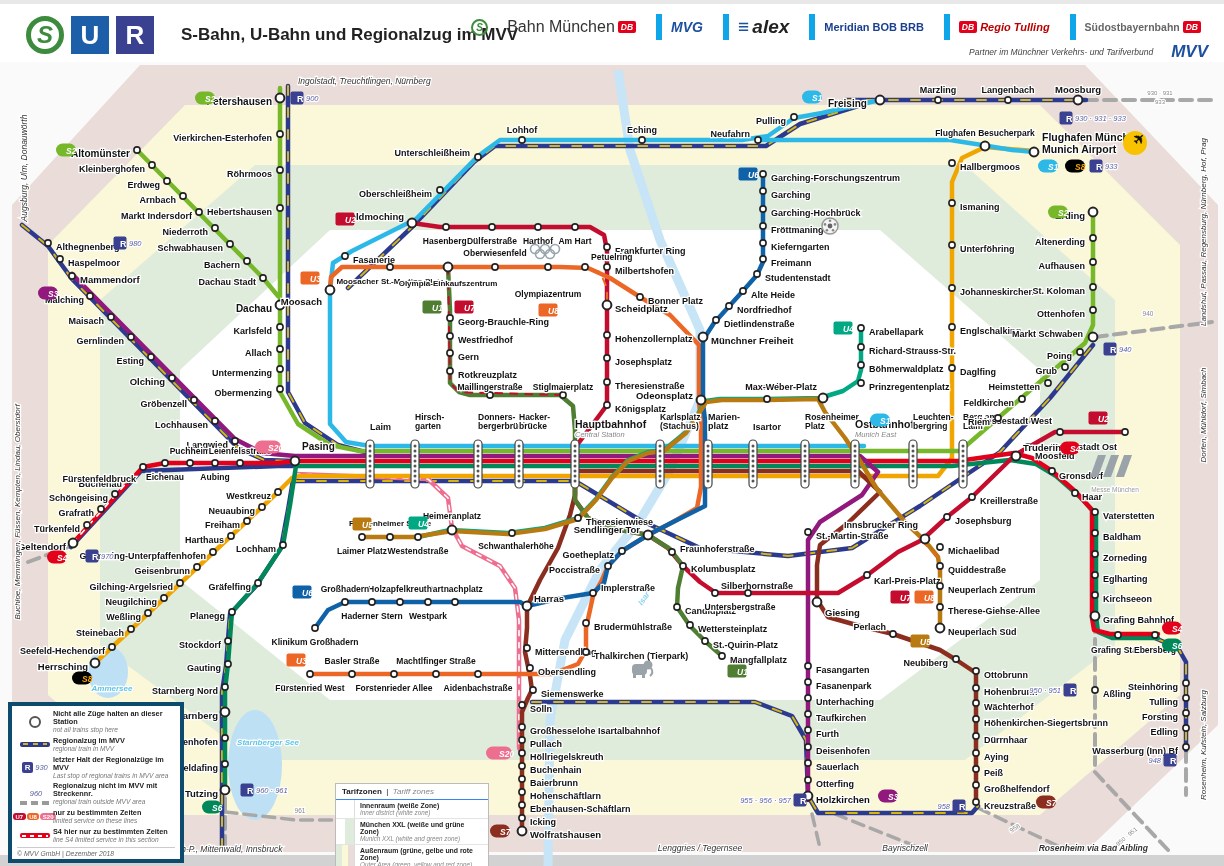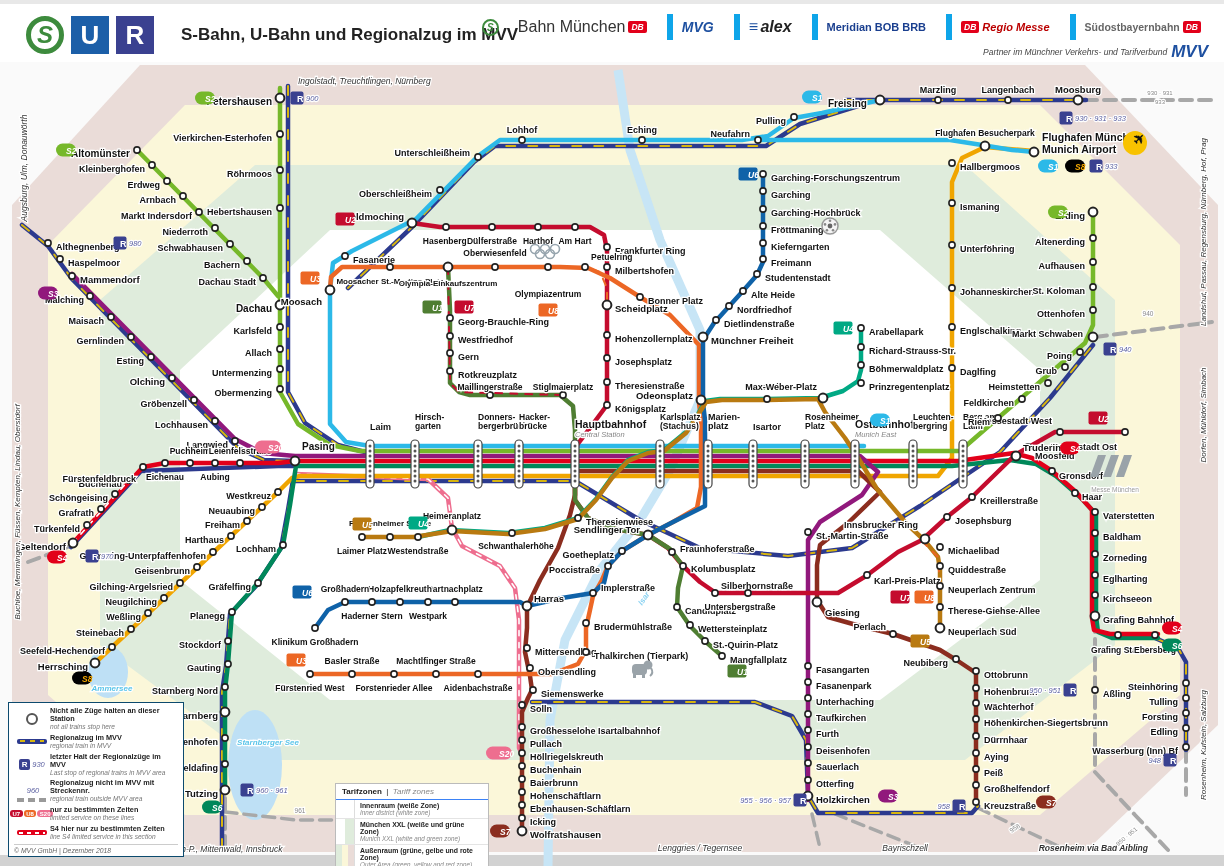--- a/index.html
+++ b/index.html
@@ -15,29 +15,29 @@
   .titleblock{margin-left:20px;line-height:1.15;}
   .title-de{font-size:17px;font-weight:bold;color:#222;}
   .title-en{font-size:11.5px;font-style:italic;color:#555;}
   .hright{position:absolute;right:14px;top:10px;display:flex;align-items:center;gap:11px;}
   .pl{display:flex;align-items:center;gap:3px;padding:0 9px;border-left:6px solid #0ea5e9;height:26px;}
   .pl:first-child{border-left:none;}
   .pl .txt{font-size:16px;font-weight:normal;color:#333;padding-left:16px;}
   .db-box{background:#e2001a;color:#fff;font-weight:bold;font-size:8.5px;padding:1px 3px;border-radius:2px;font-style:italic;}
   .s-mini{width:13px;height:13px;border-radius:50%;border:2.5px solid #3d8b3d;color:#3d8b3d;font-size:10px;font-weight:bold;display:flex;align-items:center;justify-content:center;font-style:italic;}
   .mvg{color:#1e50a0;font-style:italic;font-weight:bold;font-size:14px;}
-  .alex{font-style:italic;font-weight:bold;font-size:16px;color:#222;}
+  .alex{font-style:italic;font-weight:bold;font-size:19px;color:#222;}
   .alex .bars{color:#1e50a0;letter-spacing:-1px;}
   .mer{color:#1a3f8f;font-weight:bold;font-size:11px;}
   .regio{color:#b00;font-style:italic;font-size:11px;font-weight:bold;}
   .sob{color:#666;font-weight:bold;font-size:10.5px;}
-  #partner-note{position:absolute;right:16px;top:42px;font-size:8.5px;font-style:italic;color:#444;display:flex;align-items:center;gap:4px;z-index:6;}
+  #partner-note{position:absolute;right:16px;top:42px;font-size:8.5px;font-style:italic;color:#444;display:flex;align-items:center;gap:18px;z-index:6;}
   #partner-note .mvv{color:#1e50a0;font-weight:bold;font-style:italic;font-size:17px;}
   
-  #legend{position:absolute;left:8px;top:702px;width:176px;background:#fff;border:1px solid #0c4a6e;z-index:4;padding:4px 5px 2px 5px;box-sizing:border-box;}
+  #legend{position:absolute;left:8px;top:702px;width:176px;background:#fff;border:4px solid #0c4a6e;z-index:4;padding:4px 5px 2px 5px;box-sizing:border-box;}
   .lrow{display:flex;align-items:center;margin-bottom:3.5px;}
   .lic{width:36px;flex:0 0 36px;display:flex;align-items:center;justify-content:center;}
   .lde{font-size:7.3px;font-weight:bold;color:#222;line-height:1.1;}
   .len{font-size:6.6px;font-style:italic;color:#777;line-height:1.1;}
   .dot-ic{width:8px;height:8px;border-radius:50%;border:2px solid #555;background:#fff;}
   .reg-ic{width:30px;height:5px;background:#2c3a8e;position:relative;border-radius:2px;}
   .reg-ic:after{content:"";position:absolute;left:3px;top:1.5px;width:24px;height:2px;background:repeating-linear-gradient(90deg,#d7b50f 0 5px,transparent 5px 10px);}
   .gray-ic{width:30px;height:4px;background:repeating-linear-gradient(90deg,#9a9a9a 0 7px,transparent 7px 11px);}
   .s4-ic{width:30px;height:5px;background:#e2001a;position:relative;border-radius:2px;}
   .s4-ic:after{content:"";position:absolute;left:2px;top:1.5px;width:26px;height:2px;background:repeating-linear-gradient(90deg,#fff 0 4px,transparent 4px 8px);}
@@ -892,21 +892,21 @@
       <span class="pl">
         <span class="alex"><span class="bars">≡ </span><span>alex</span></span>
       </span>
       <span class="pl">
         <span class="mer">Meridian</span>
         <span class="mer">BOB</span>
         <span class="mer">BRB</span>
       </span>
       <span class="pl">
         <span class="db-box">DB</span>
-        <span class="regio">Regio Messe</span>
+        <span class="regio">Regio Tulling</span>
       </span>
       <span class="pl">
         <span class="sob">Südostbayernbahn</span>
         <span class="db-box">DB</span>
       </span>
     </div>
   </div>
   <div id="partner-note">
     <span>Partner im Münchner Verkehrs- und Tarifverbund</span>
     <span class="mvv">MVV</span>

